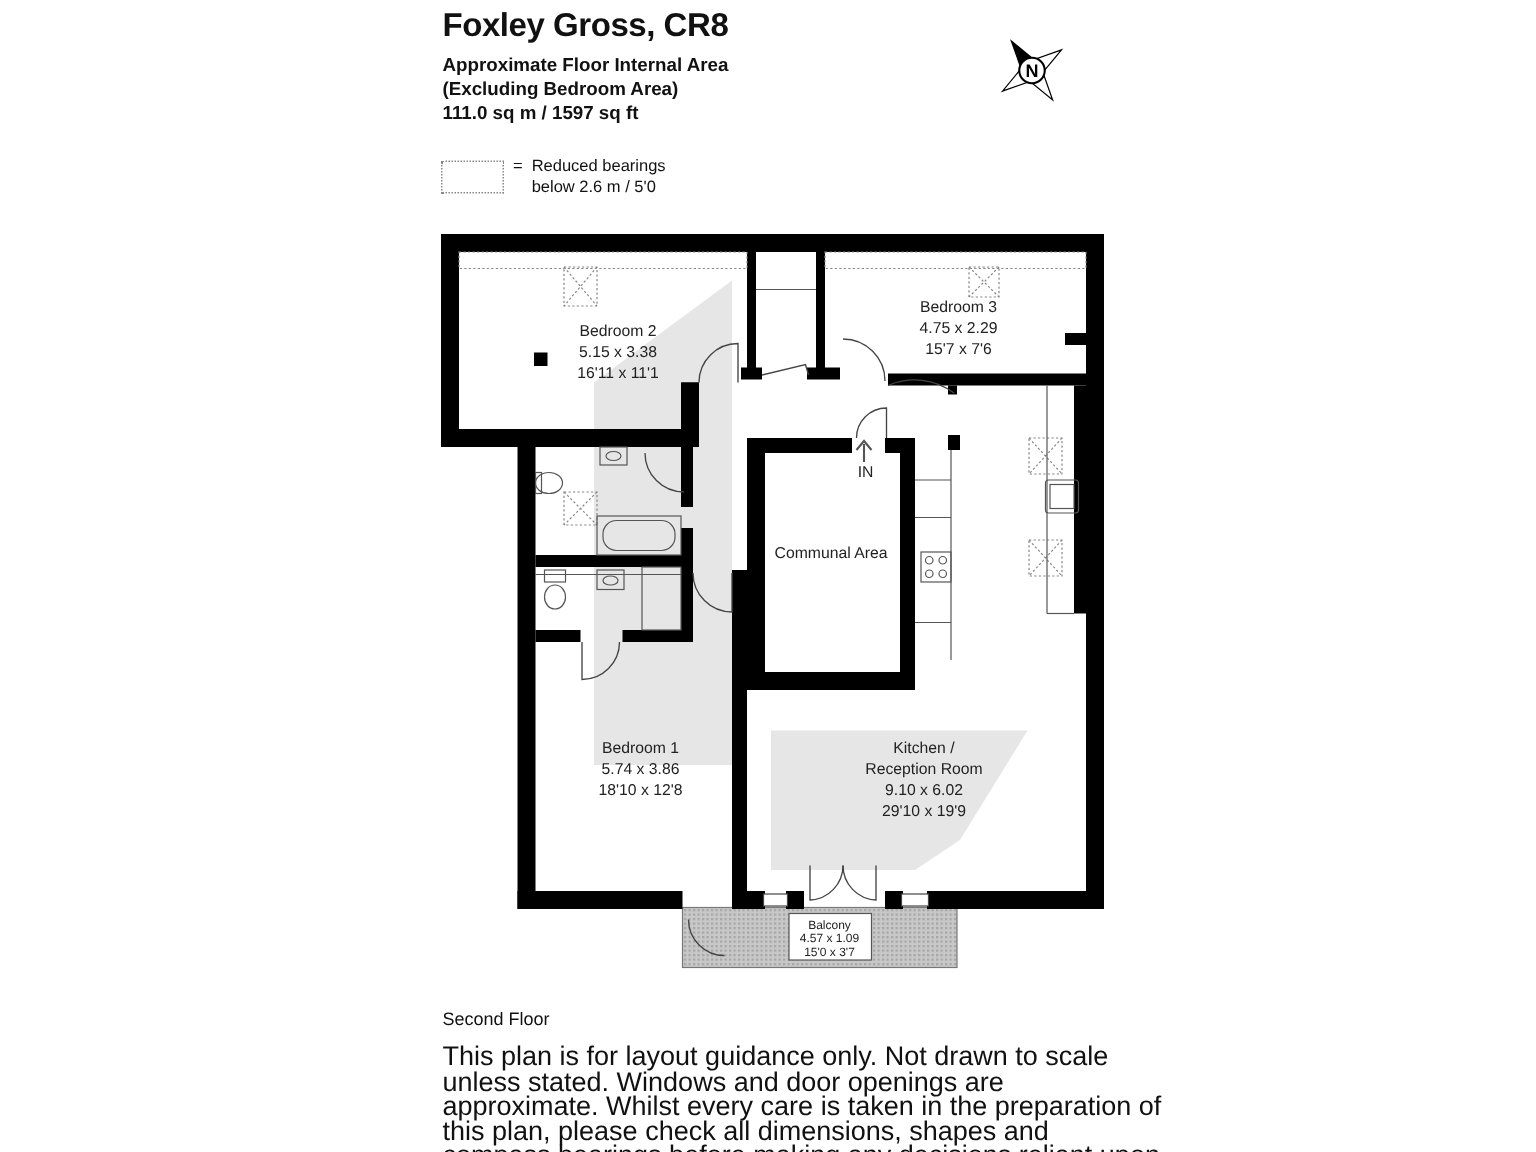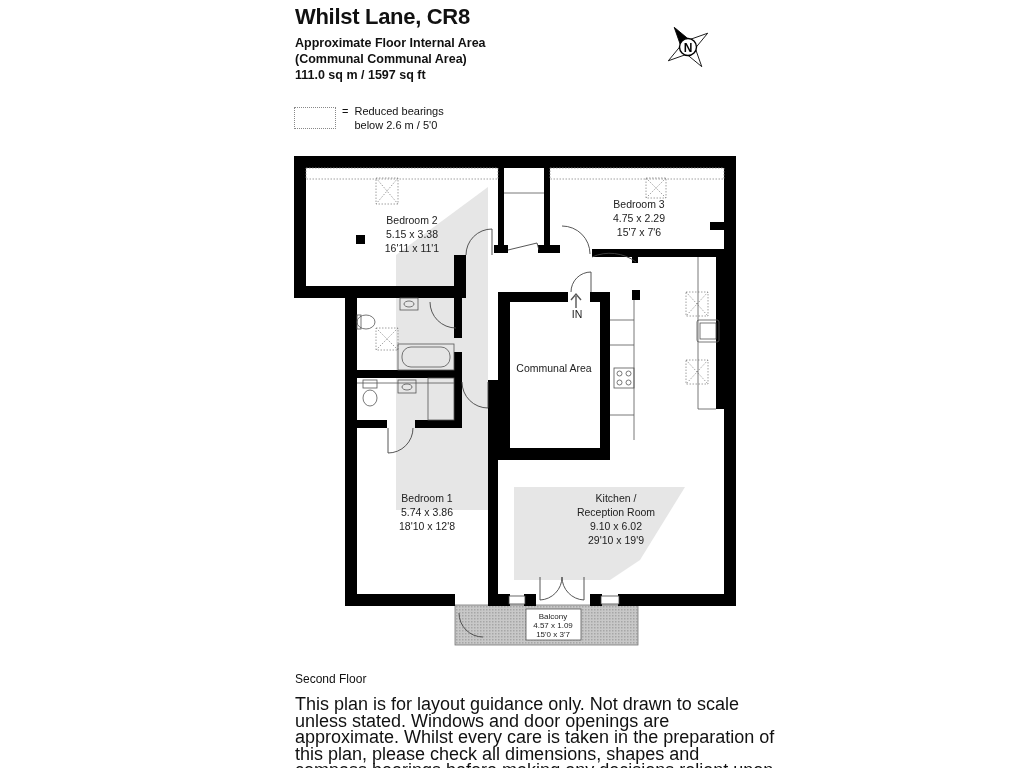--- a/index.html
+++ b/index.html
@@ -13,24 +13,24 @@
   .compass { position:absolute; left:662px; top:22px; width:56px; height:50px; }
   .plan { position:absolute; left:0; top:0; width:1024px; height:768px; }
   .floor-label { position:absolute; left:295px; top:672px; font-size:12px; font-weight:normal; }
   .disclaimer { position:absolute; left:295px; top:696px; width:480px; font-size:18px; line-height:16.5px; }
   .room-label { font-family:"Liberation Sans", sans-serif; font-size:10.5px; fill:#222; text-anchor:middle; }
   .room-label-sm { font-family:"Liberation Sans", sans-serif; font-size:8px; fill:#222; text-anchor:middle; }
 </style>
 </head>
 <body>
 
-<div class="title">Whilst Lane, CR8</div>
+<div class="title">Foxley Gross, CR8</div>
 <div class="subinfo">
   <div>Approximate Floor Internal Area</div>
-  <div>(Communal Communal Area)</div>
+  <div>(Excluding Bedroom Area)</div>
   <div>111.0 sq m / 1597 sq ft</div>
 </div>
 
 <div class="legend">
   <div class="legend-box"></div>
   <div class="legend-eq">=</div>
   <div class="legend-text">
     <div>Reduced bearings</div>
     <div>below 2.6 m / 5'0</div>
   </div>

